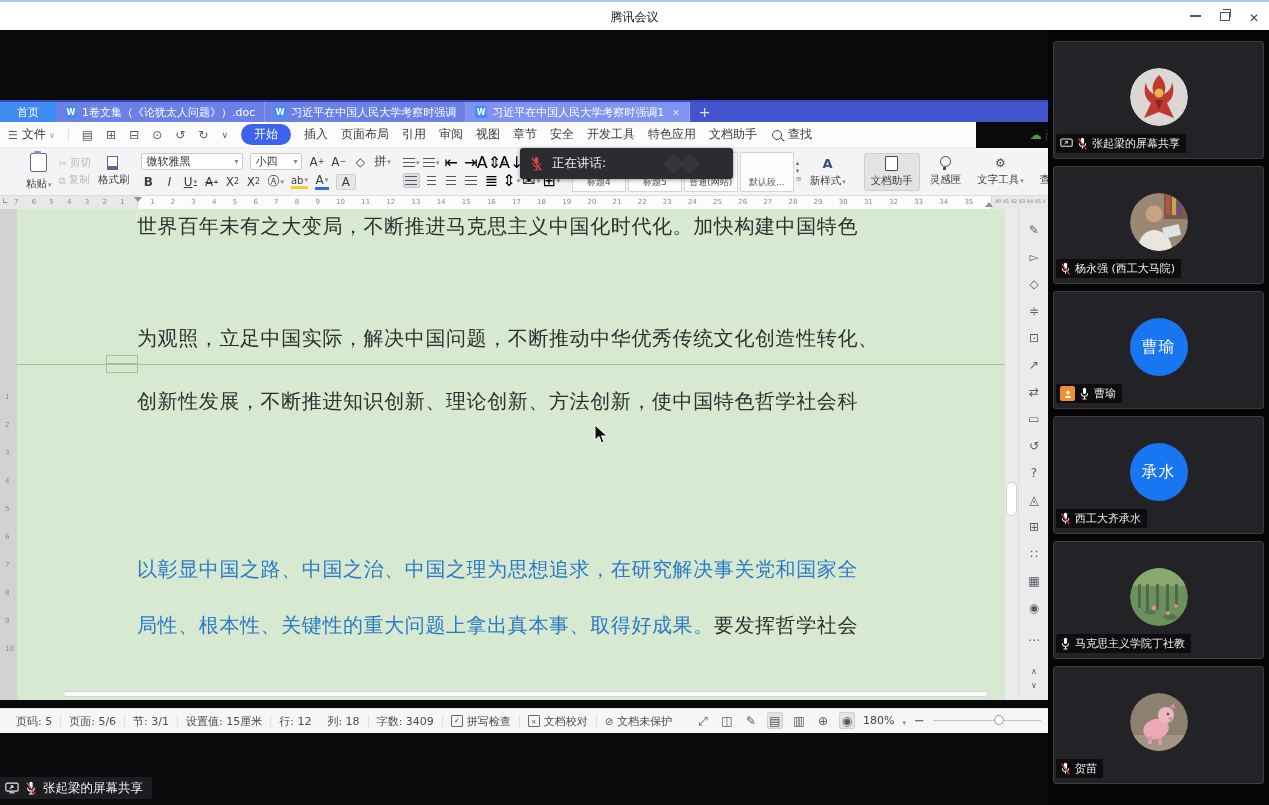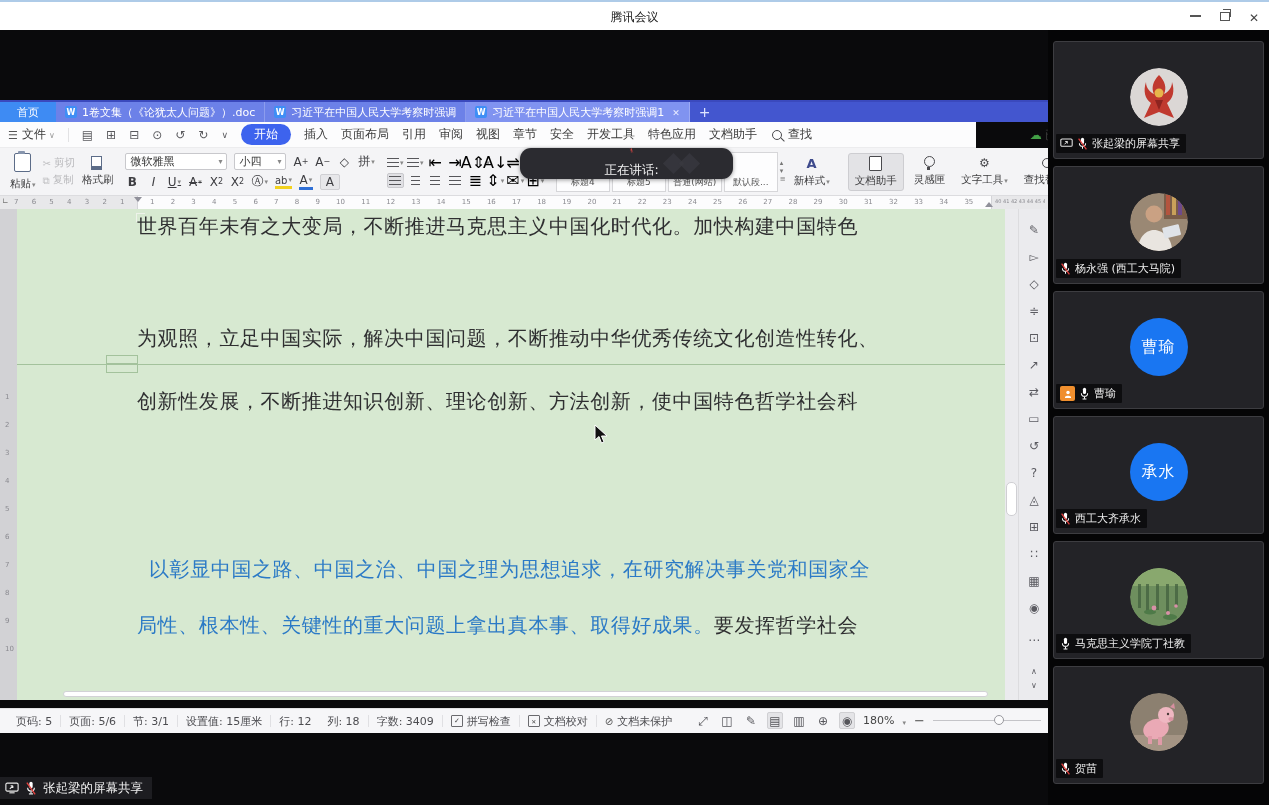--- a/index.html
+++ b/index.html
@@ -91,22 +91,22 @@
   .i-newstyle::before{content:"A";font-size:13px;color:#3e4a8c;font-weight:bold;}
   .i-doc{width:11px;height:13px;border:1.2px solid #4a4a4e;border-radius:1px;background:#fff;display:inline-block;}
   .i-bulb{width:9px;height:9px;border:1.2px solid #4a4a4e;border-radius:50%;position:relative;display:inline-block;margin-bottom:3px;}
   .i-bulb::after{content:"";position:absolute;left:2px;bottom:-4px;width:3px;height:3px;background:#4a4a4e;}
   .i-wrench::before{content:"⚙";font-size:12px;color:#4a4a4e;}
   .i-mag{width:8px;height:8px;border:1.4px solid #4a4a4e;border-radius:50%;position:relative;display:inline-block;margin:2px;}
   .i-mag::after{content:"";position:absolute;width:5px;height:1.4px;background:#4a4a4e;transform:rotate(45deg);right:-4px;bottom:-2px;}
   .i-cursor{width:0;height:0;border-left:6px solid #4a4a4e;border-top:9px solid transparent;border-bottom:3px solid transparent;transform:rotate(-18deg);display:inline-block;}
 
   
-  #toast{left:520px;top:148px;width:213px;height:31px;background:#2b2b30;border-radius:11px;display:flex;align-items:center;
-         gap:9px;padding-left:10px;box-sizing:border-box;color:#f0f0f0;font-size:12.5px;z-index:30;box-shadow:0 1px 4px rgba(0,0,0,.4);flex-direction:column;}
+  #toast{left:520px;top:148px;width:213px;height:31px;background:#2b2b30;border-radius:3px;display:flex;align-items:center;
+         gap:9px;padding-left:10px;box-sizing:border-box;color:#f0f0f0;font-size:12.5px;z-index:30;box-shadow:0 1px 4px rgba(0,0,0,.4);}
   .wm{position:absolute;width:15px;height:15px;background:#3a3a40;transform:rotate(45deg);opacity:.75;}
 
   
   #ruler{left:0;top:196px;width:1048px;height:13px;background:#e8e8ea;color:#8a8a90;font-size:7px;overflow:hidden;}
   #ruler .white{position:absolute;left:137px;top:0;width:853px;height:13px;background:#fcfcfd;border-left:1px solid #d4d4d8;border-right:1px solid #d4d4d8;}
   .rnum{position:absolute;top:2px;white-space:nowrap;}
   .mark-fl{position:absolute;left:134px;top:1px;width:0;height:0;border-left:4px solid transparent;border-right:4px solid transparent;border-top:5px solid #90909a;}
   .mark-ri{position:absolute;left:985px;top:6px;width:0;height:0;border-left:4px solid transparent;border-right:4px solid transparent;border-bottom:5px solid #90909a;}
   .tabsel{position:absolute;left:2px;top:1px;color:#777;font-size:8px;}
 
@@ -254,21 +254,21 @@
         <span class="i-note"></span>
         <span>批注</span>
       </span>
     <span class="grey">?</span>
     <span class="grey">⋮</span>
     <span class="grey">∧</span>
   </div>
 
   <div class="abs" id="ribbon">
     <div class="rgroup">
-      <div class="rcol" style="align-items:flex-end;">
+      <div class="rcol" style="align-items:flex-end;margin-left:16px;">
         <span class="i-paste"></span>
         <span class="rlabel dd2">粘贴</span>
       </div>
       <div class="rcol">
         <span class="rlabel dis flex">
             <span class="i-cut"></span>
             <span>剪切</span>
           </span>
         <span class="rlabel dis flex">
             <span class="i-copy"></span>
@@ -433,21 +433,21 @@
       <span style="top:276px;">10</span>
     </div>
     <div id="page">
       <span class="corner"></span>
       <div class="docline" style="top:5px;"><span class="seg-k">世界百年未有之大变局，不断推进马克思主义中国化时代化。加快构建中国特色</span><span class="seg-b"></span></div>
       <div class="docline" style="top:117px;"><span class="seg-k">为观照，立足中国实际，解决中国问题，不断推动中华优秀传统文化创造性转化、</span><span class="seg-b"></span></div>
       <div class="pbreak-line"></div>
       <div class="pbreak-box" style="left:89px;top:146px;"></div>
       <div class="pbreak-box" style="left:89px;top:155px;"></div>
       <div class="docline" style="top:180px;"><span class="seg-k">创新性发展，不断推进知识创新、理论创新、方法创新，使中国特色哲学社会科</span><span class="seg-b"></span></div>
-      <div class="docline" style="top:348px;margin-left:12px;"><span class="seg-b">以彰显中国之路、中国之治、中国之理为思想追求，在研究解决事关党和国家全</span></div>
+      <div class="docline" style="top:348px;"><span class="seg-b">以彰显中国之路、中国之治、中国之理为思想追求，在研究解决事关党和国家全</span></div>
       <div class="docline" style="top:404px;"><span class="seg-b">局性、根本性、关键性的重大问题上拿出真本事、取得好成果。</span><span class="seg-k">要发挥哲学社会</span></div>
     </div>
     <svg class="mcursor" width="14" height="21" viewBox="0 0 14 21">
       <path d="M1 1 L1 16 L5 12.5 L7.5 19 L10 18 L7.5 12 L13 12 Z" fill="#111" stroke="#fff" stroke-width="1"></path>
     </svg>
     <div id="vscroll"></div>
     <div id="vthumb"></div>
     <div id="sidetools">
       <span class="sticon" style="top:14px;">✎</span>
       <span class="sticon" style="top:41px;">▻</span>

